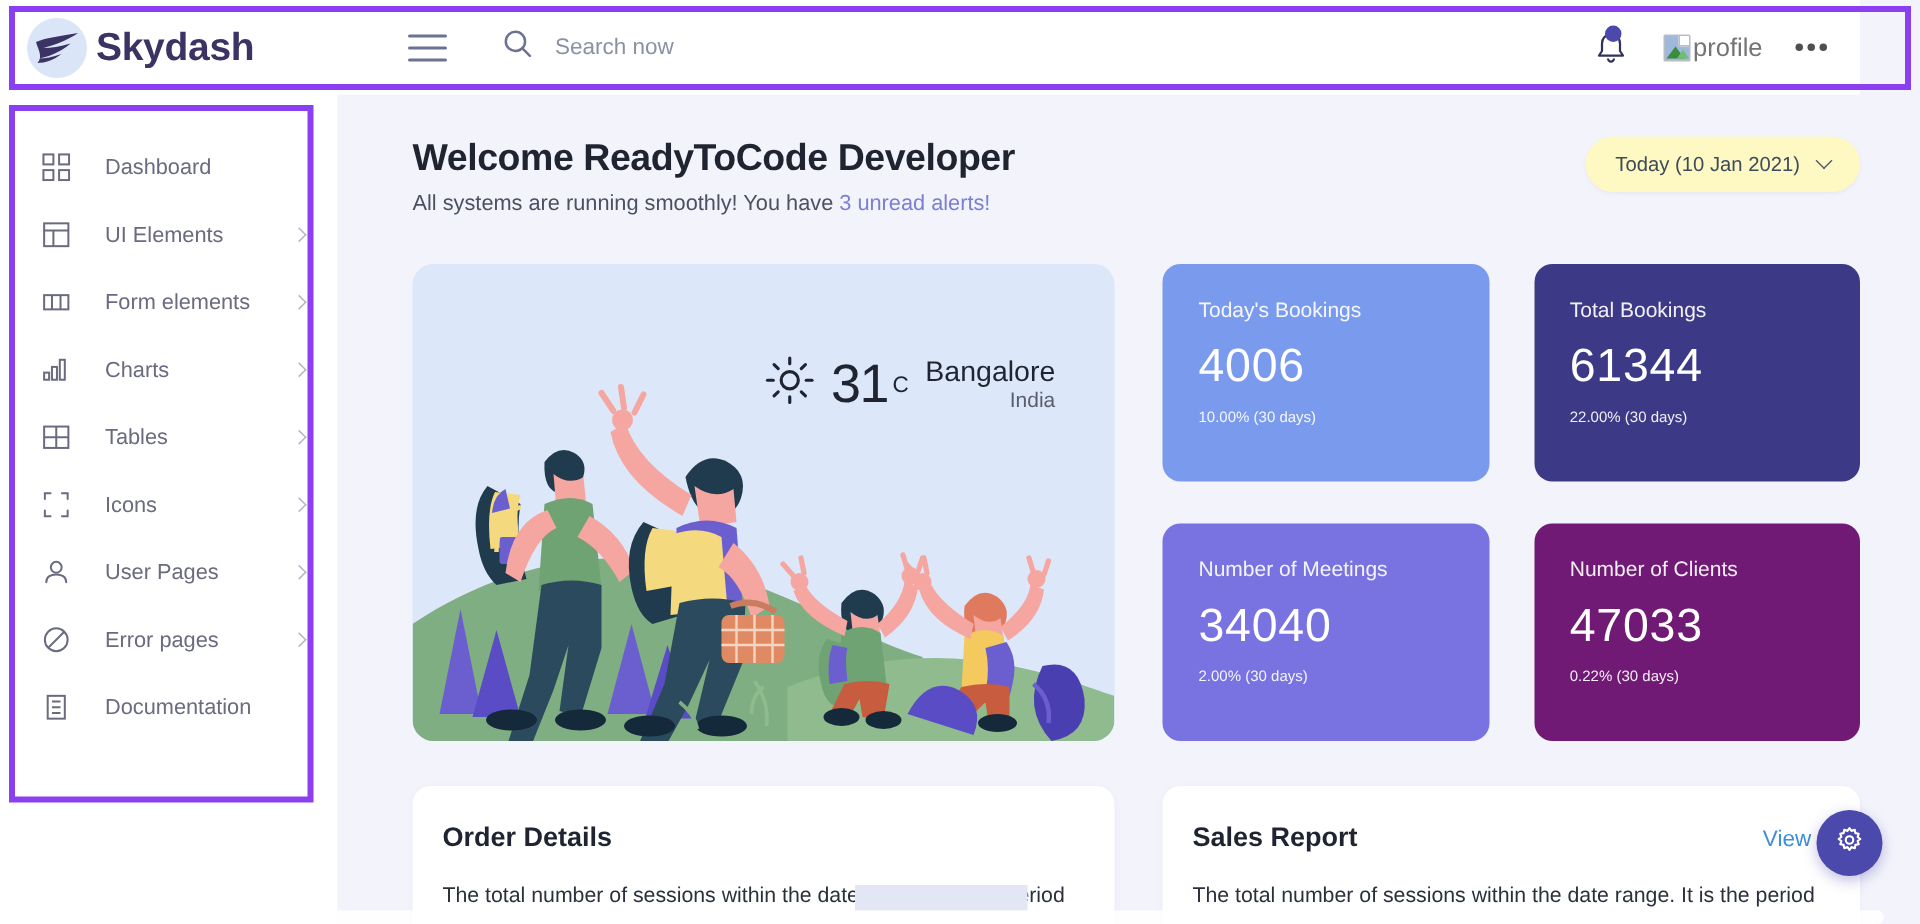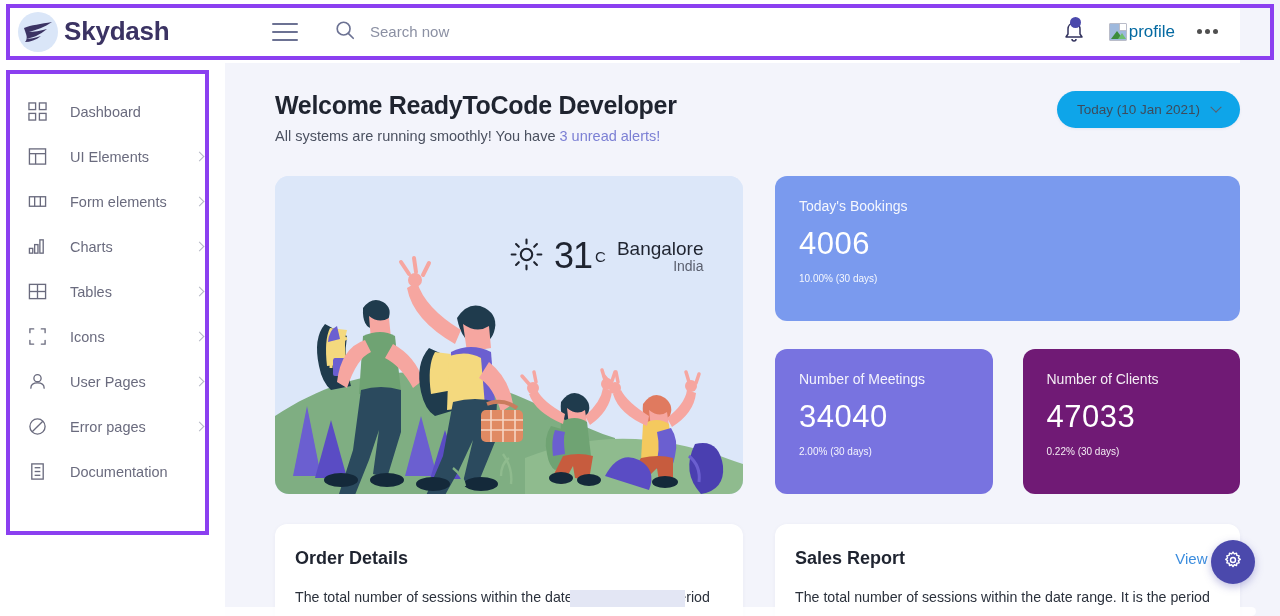--- a/index.html
+++ b/index.html
@@ -60,21 +60,21 @@
   .broken-img .mtn2 {
     position: absolute; right: 0px; bottom: 1px; width: 0; height: 0;
     border-left: 4px solid transparent; border-right: 4px solid transparent;
     border-bottom: 6px solid #6fbf6f;
   }
   .broken-img .sky { position: absolute; inset: 0; background: #9fb9dd; }
   .broken-img .fold {
     position: absolute; top: 0; right: 0; width: 7px; height: 7px;
     background: #fff; border-left: 1px solid #b9bcc9; border-bottom: 1px solid #b9bcc9;
   }
-  .profile-alt { font-size: 17px; color: #0369a1; margin-left: 2px; }
+  .profile-alt { font-size: 17px; color: #737373; margin-left: 2px; }
   .dots { display: flex; gap: 3px; margin-left: 22px; cursor: pointer; align-items: center; }
   .dots span { width: 5px; height: 5px; background: #4f4f4f; border-radius: 50%; }
 
   
   .sidebar {
     position: absolute; top: 63px; left: 0; width: 225px; height: 553px;
     background: #ffffff; padding-top: 26px;
   }
   .nav-item {
     display: flex; align-items: center; height: 45px; padding: 0 22px 0 26px;
@@ -96,21 +96,21 @@
   
   .main {
     position: absolute; top: 63px; left: 225px; width: 1055px; height: 553px;
     background: #f3f4fb; padding: 28px 40px 0 50px; overflow: hidden;
   }
   .welcome-row { display: flex; align-items: flex-start; justify-content: space-between; }
   .welcome-title { font-size: 25px; font-weight: bold; color: #1f2430; letter-spacing: -0.3px; }
   .welcome-sub { font-size: 14.5px; color: #4b5160; margin-top: 8px; }
   .welcome-sub a { color: #7b7fd4; text-decoration: none; }
   .date-pill {
-    background: #0ea5e9; border-radius: 22px; padding: 11px 20px;
+    background: #fef9c3; border-radius: 22px; padding: 11px 20px;
     display: flex; align-items: center; gap: 12px; cursor: pointer;
     box-shadow: 0 1px 3px rgba(60,60,110,0.07); white-space: nowrap;
   }
   .date-pill-text { font-size: 13.5px; color: #3e4b5b; }
   .chev-down {
     width: 8px; height: 8px; border-right: 1.6px solid #5a5f6e;
     border-bottom: 1.6px solid #5a5f6e; transform: rotate(45deg) translate(-2px,-2px);
   }
 
   .grid { display: flex; gap: 32px; margin-top: 32px; }
@@ -465,20 +465,25 @@
         </div>
       </div>
 
       <div class="stats-col">
         <div class="stats-row">
           <div class="stat-card" style="background:#7a9aee">
             <span class="stat-title">Today's Bookings</span>
             <span class="stat-value">4006</span>
             <span class="stat-delta">10.00% (30 days)</span>
           </div>
+          <div class="stat-card" style="background:#3c3a87">
+            <span class="stat-title">Total Bookings</span>
+            <span class="stat-value">61344</span>
+            <span class="stat-delta">22.00% (30 days)</span>
+          </div>
         </div>
         <div class="stats-row">
           <div class="stat-card" style="background:#7873e0">
             <span class="stat-title">Number of Meetings</span>
             <span class="stat-value">34040</span>
             <span class="stat-delta">2.00% (30 days)</span>
           </div>
           <div class="stat-card" style="background:#701a75">
             <span class="stat-title">Number of Clients</span>
             <span class="stat-value">47033</span>

